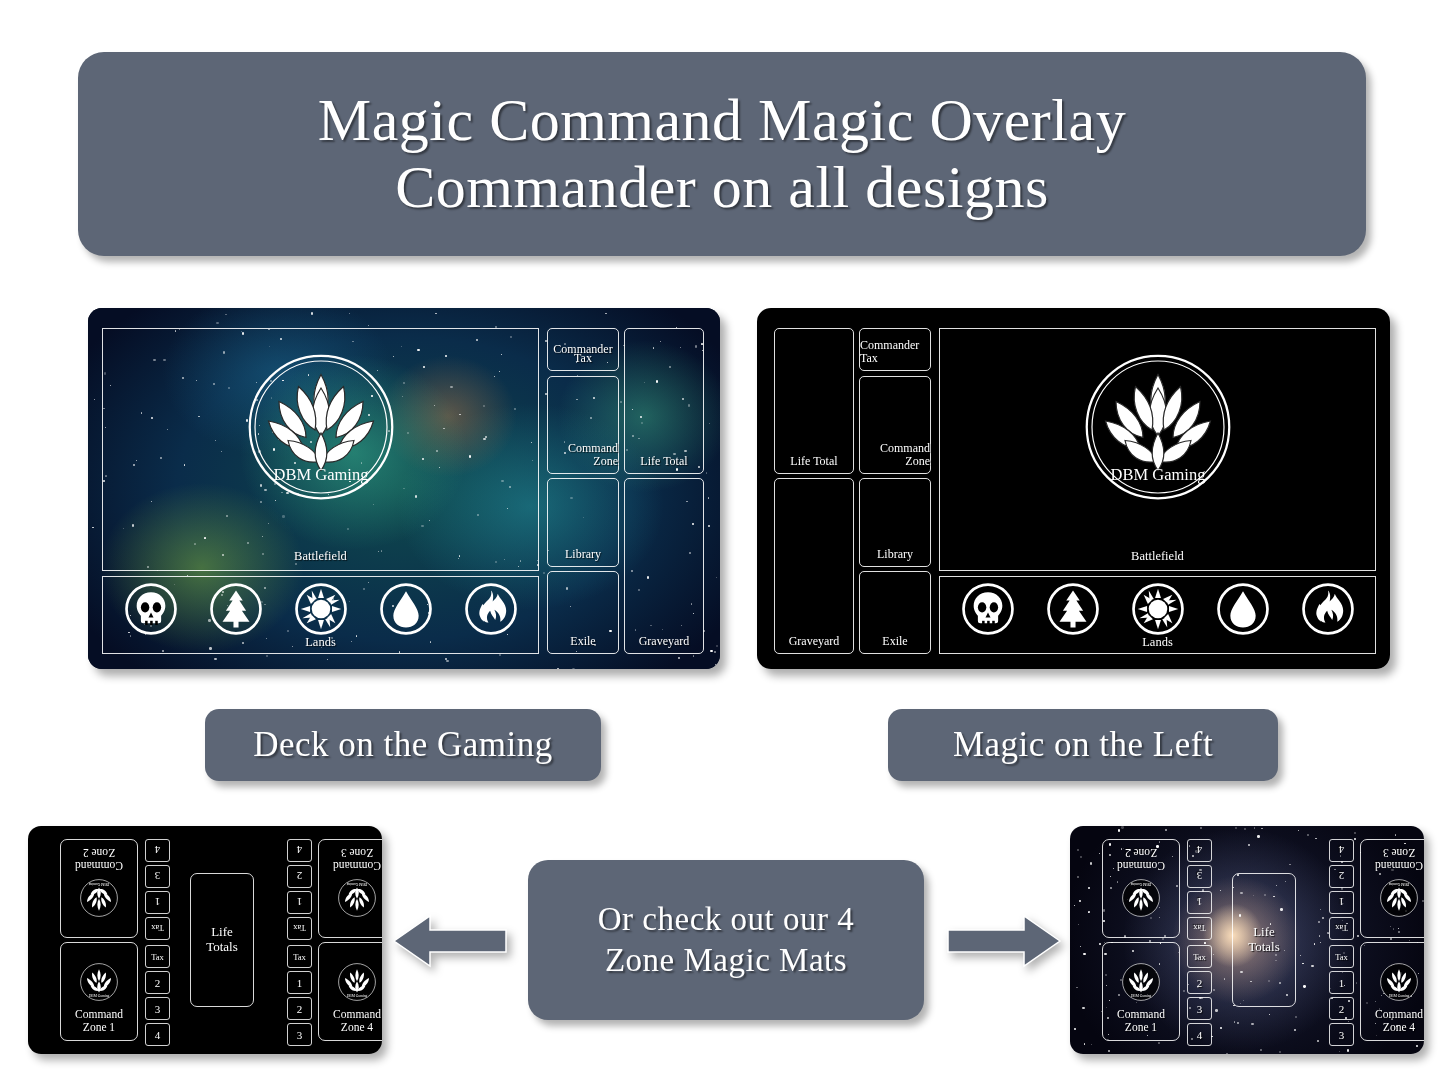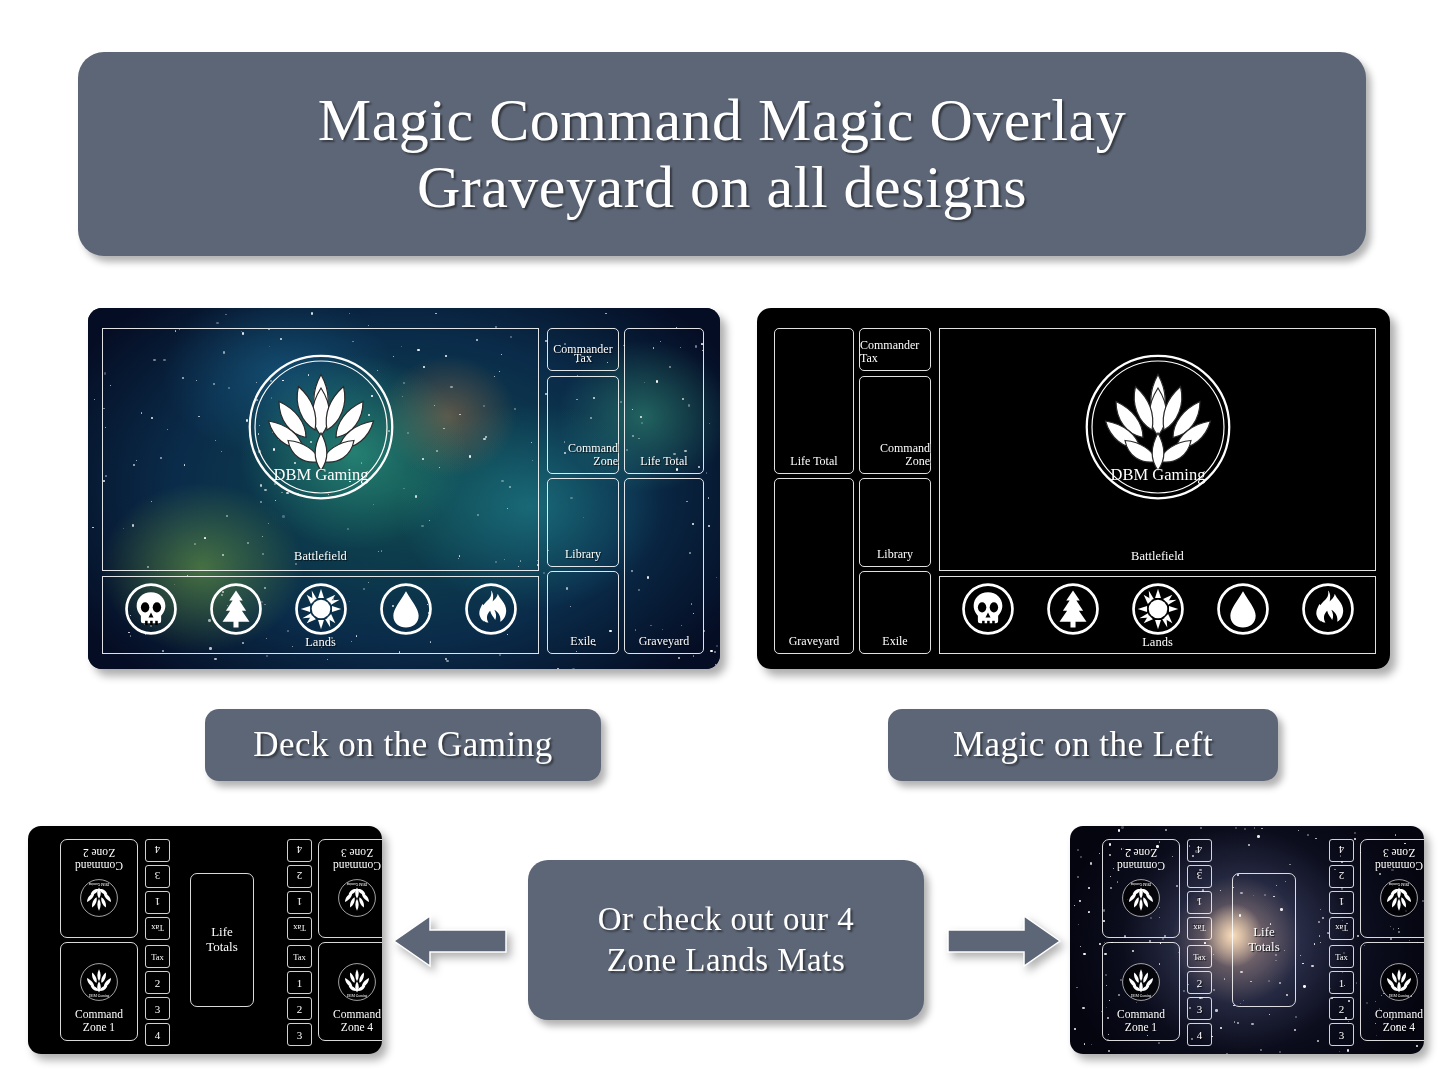--- a/index.html
+++ b/index.html
@@ -181,21 +181,21 @@
     display:flex;align-items:center;justify-content:center;
     color:#fff;font-size:13px;line-height:1.15;text-align:center;
     text-shadow:1px 1px 1px rgba(0,0,0,.8);
   }
 </style>
 </head>
 <body>
 
 <div class="banner" id="header-banner">
   <span class="ln">Magic Command Magic Overlay</span>
-  <span class="ln">Graveyard on all designs</span>
+  <span class="ln">Commander on all designs</span>
 </div>
 
 <div class="mat" id="mat-nebula" style="left:88px;top:308px;width:632px;height:361px;">
   <div class="bg-nebula"></div>
   <div class="stars" id="stars-a">
       <i style="left:41.32%;top:1.39%;opacity:0.51;width:1.2px;height:1.2px;"></i>
       <i style="left:26.51%;top:20.43%;opacity:0.79;width:0.8px;height:0.8px;"></i>
       <i style="left:2.66%;top:32.89%;opacity:0.76;width:1.2px;height:1.2px;"></i>
       <i style="left:46.29%;top:67.17%;opacity:0.44;width:1.8px;height:1.8px;"></i>
       <i style="left:41.36%;top:47.94%;opacity:0.98;width:1.4px;height:1.4px;"></i>
@@ -656,21 +656,21 @@
 
 <div class="banner caption-banner" id="caption-left">
   <span class="ln">Deck on the Gaming</span>
 </div>
 <div class="banner caption-banner" id="caption-right">
   <span class="ln">Magic on the Left</span>
 </div>
 
 <div class="banner" id="cta-banner">
   <span class="ln">Or check out our 4</span>
-  <span class="ln">Zone Lands Mats</span>
+  <span class="ln">Zone Magic Mats</span>
 </div>
 
 <svg class="arrow" id="arrow-left" viewBox="0 0 120 62">
   <path d="M4 31 L40 6 L40 20 L116 20 L116 42 L40 42 L40 56 Z" fill="#5d6676" stroke="#ffffff" stroke-width="1.5"></path>
 </svg>
 <svg class="arrow" id="arrow-right" viewBox="0 0 120 62">
   <path d="M116 31 L80 6 L80 20 L4 20 L4 42 L80 42 L80 56 Z" fill="#5d6676" stroke="#ffffff" stroke-width="1.5"></path>
 </svg>
 
 <div class="mat4" id="mat4-black" style="left:28px;top:826px;width:354px;height:228px;">

